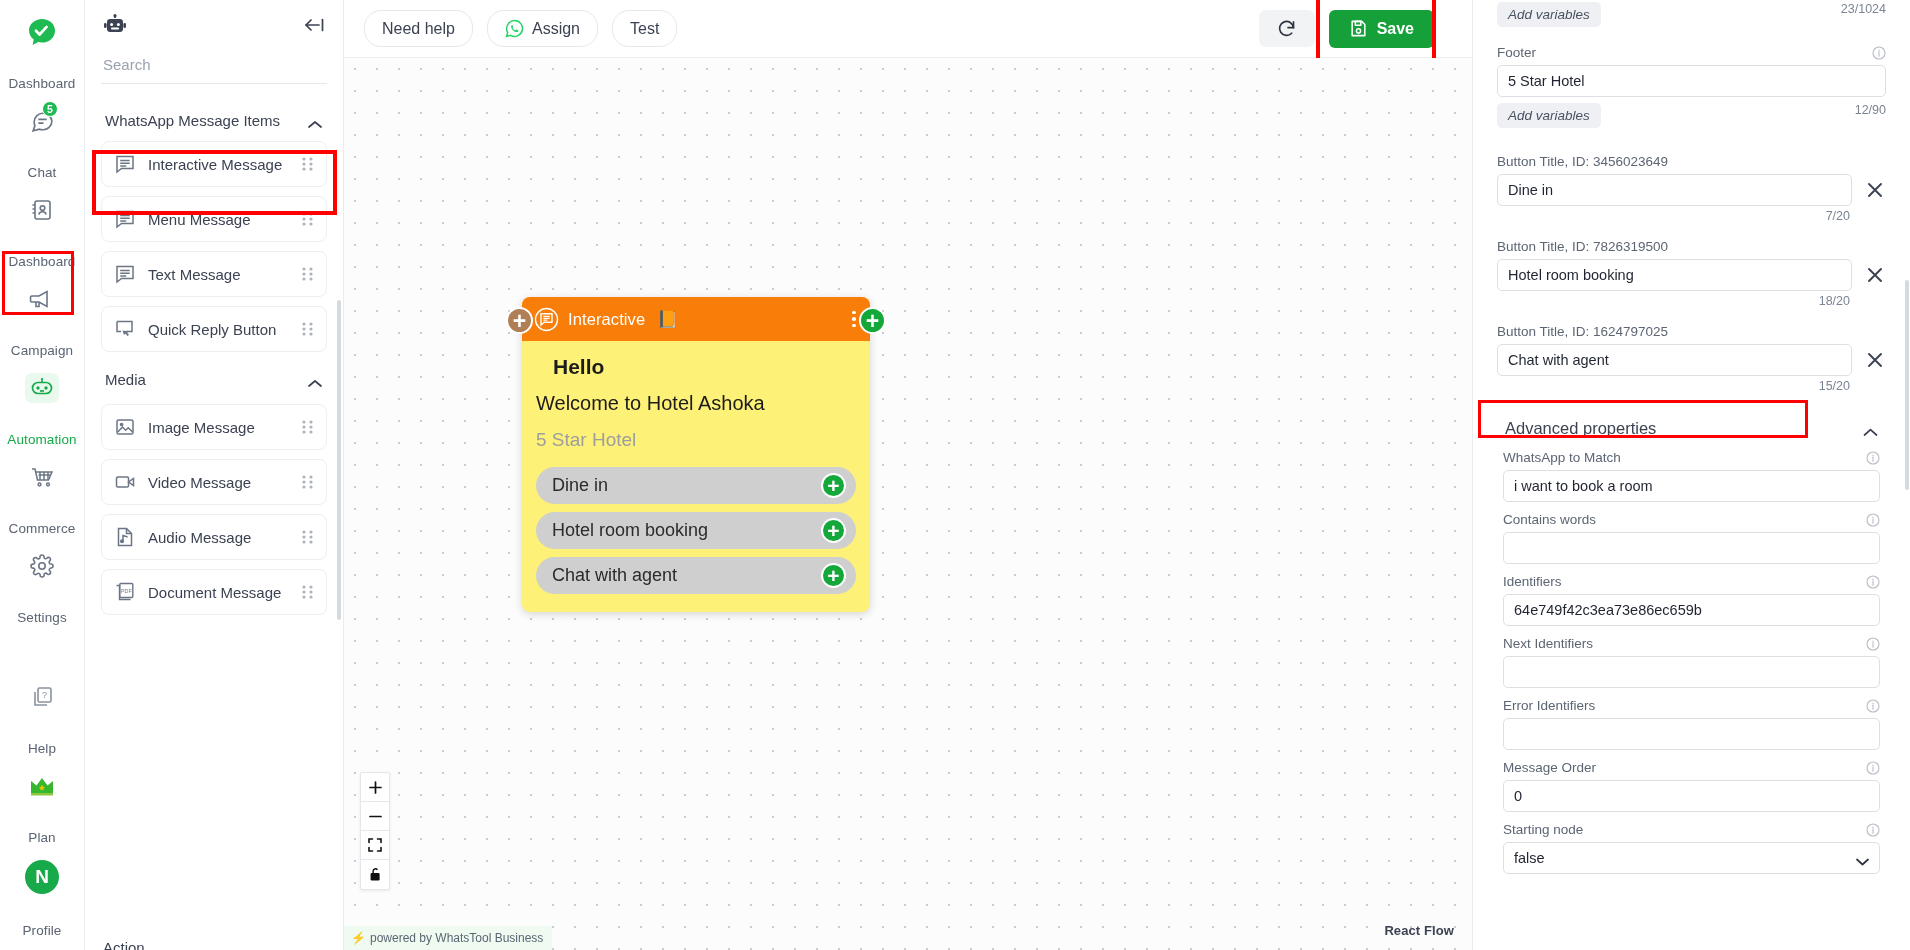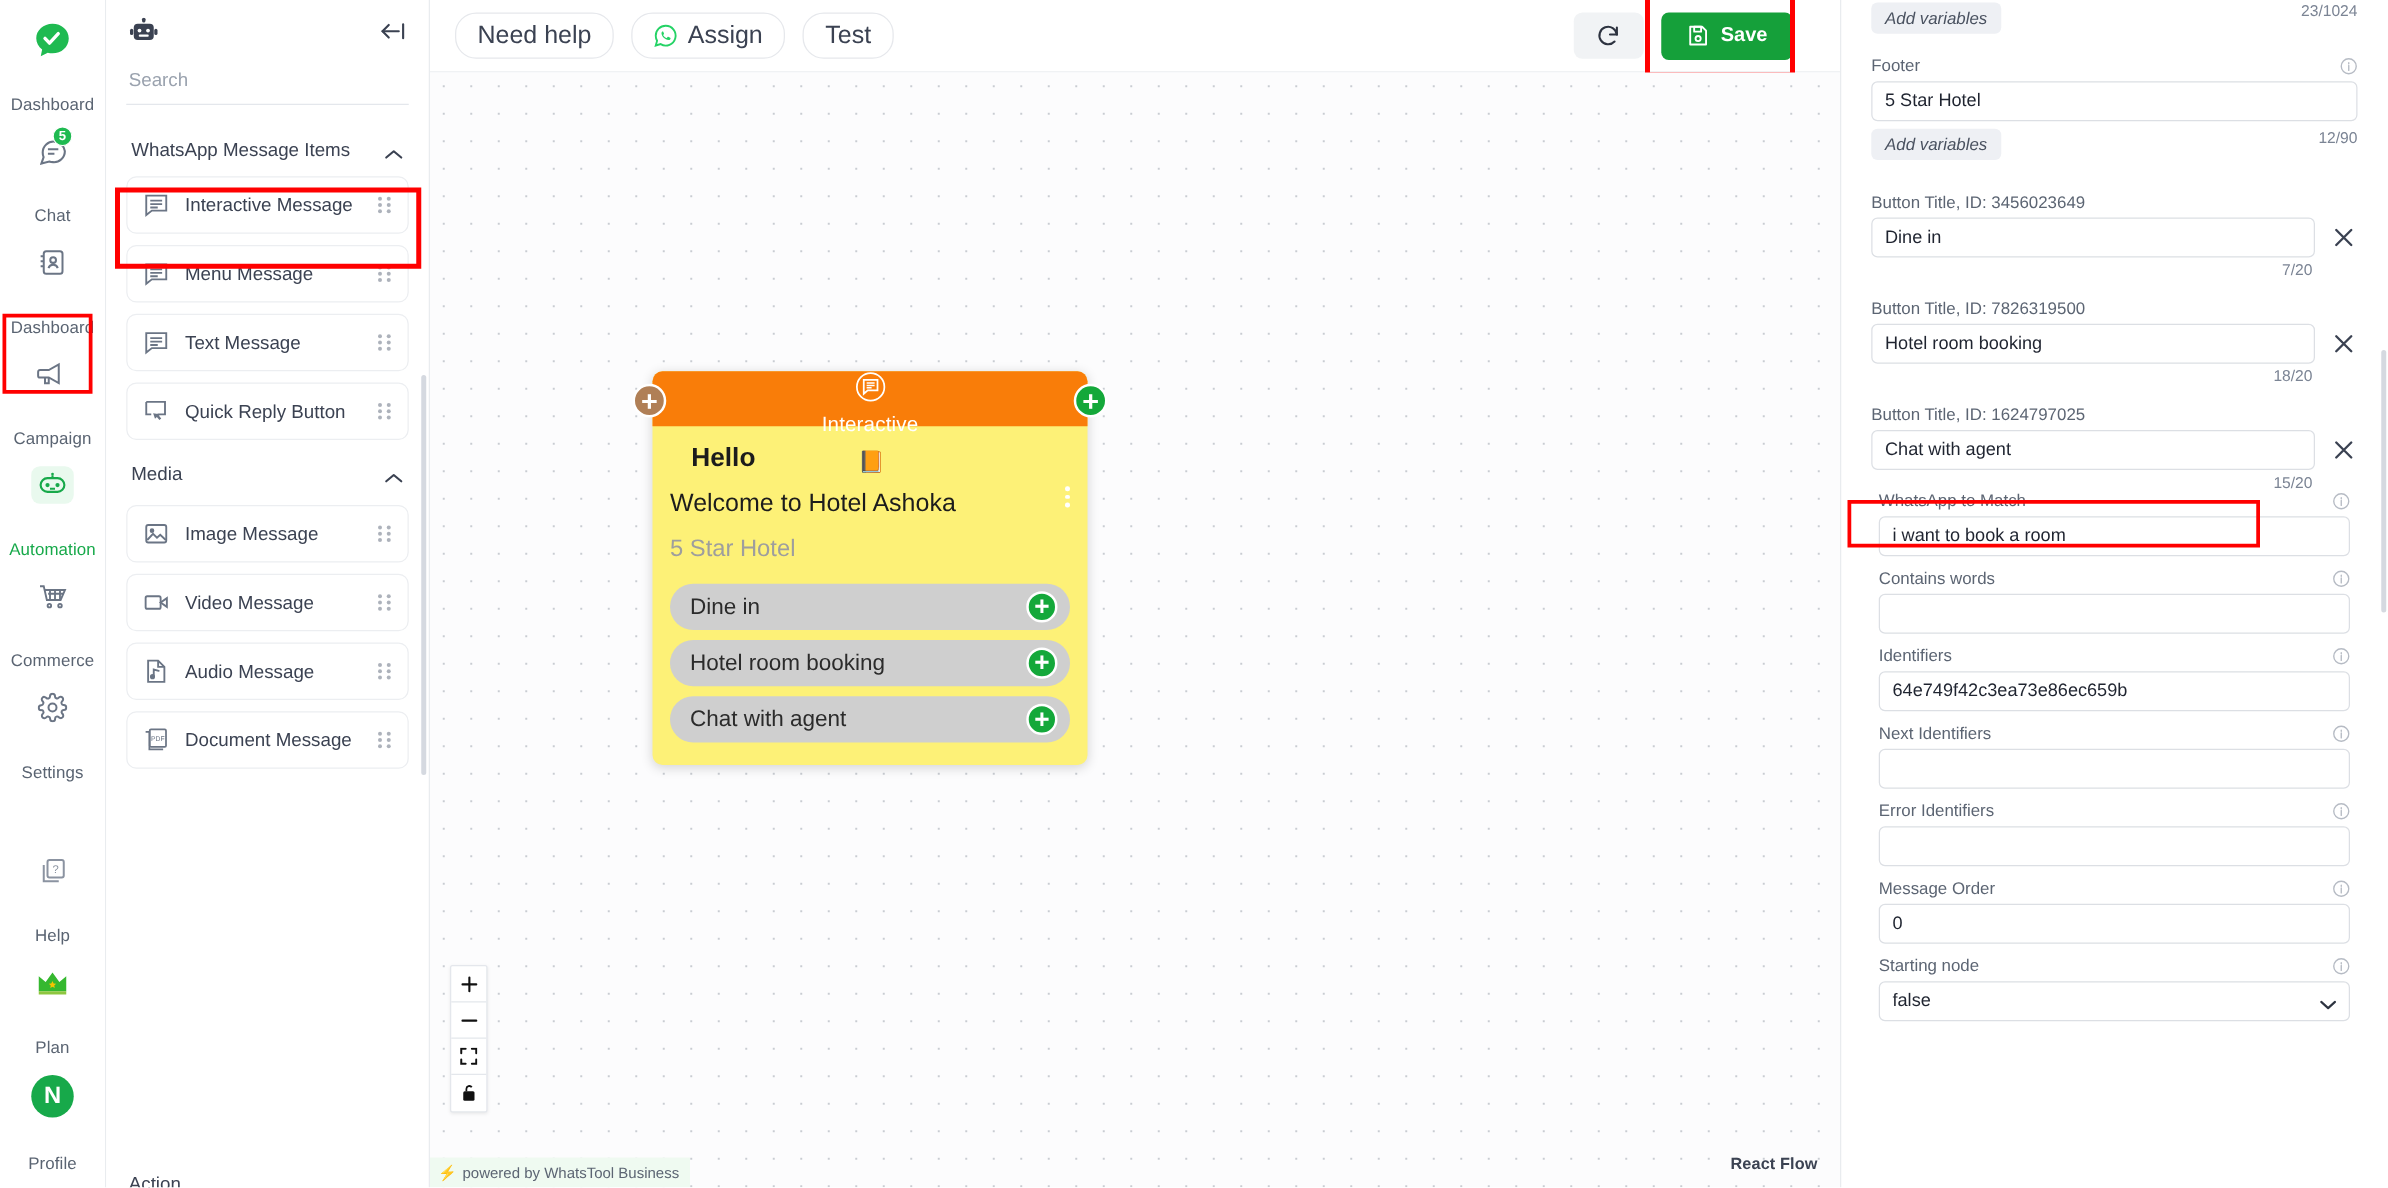--- a/index.html
+++ b/index.html
@@ -88,21 +88,21 @@
   }
 
   
   .main { flex: 1 1 auto; display:flex; flex-direction: column; position: relative; min-width: 0; }
   .toolbar {
     height: 58px; background: #fff; display:flex; align-items:center;
     gap: 14px; padding: 0 20px; border-bottom: 1px solid #eceef1; position: relative;
   }
   .tbtn {
     border: 1px solid #e6e8ec; background: #fff; border-radius: 17px;
-    height: 37px; padding: 0 17px; font-size: 20px; color: #3b4252;
+    height: 37px; padding: 0 17px; font-size: 16px; color: #3b4252;
     display:flex; align-items:center; gap: 8px; cursor: pointer;
     font-family: inherit;
   }
   .tb-spacer { flex: 1 1 auto; }
   .refresh-btn {
     width: 56px; height: 37px; background: #f1f3f5; border: none; border-radius: 7px;
     display:flex; align-items:center; justify-content:center; cursor: pointer;
   }
   .save-btn {
     background: #15a03a; color: #fff; border: none; border-radius: 6px;
@@ -124,21 +124,21 @@
   }
 
   
   .node {
     position: absolute; left: 178px; top: 239px; width: 348px;
     border-radius: 8px; box-shadow: 0 2px 9px rgba(0,0,0,.16);
     background: #fdf177; overflow: visible;
   }
   .node-head {
     background: #f97d09; height: 44px; border-radius: 8px 8px 0 0;
-    display:flex; align-items:center; padding: 0 12px; gap: 9px; color:#fff;flex-direction:column;
+    display:flex; align-items:center; padding: 0 12px; gap: 9px; color:#fff;
   }
   .node-head-ico { width: 25px; height: 25px; }
   .node-title { font-size: 16.5px; font-weight: 500; letter-spacing: .1px; }
   .node-flag { font-size: 17px; margin-left: 3px; }
   .node-dots { margin-left: auto; width: 6px; display:flex; flex-direction:column; gap:3px; cursor:pointer; }
   .node-dots i { width: 3.5px; height: 3.5px; background:#fff; border-radius:50%; display:block; }
   .node-body { padding: 14px 14px 18px; }
   .n-hdr { font-size: 21px; font-weight: 700; color:#1c1c1c; margin-bottom: 13px; margin-left: 17px; }
   .n-body { font-size: 20px; color:#1c1c1c; margin-bottom: 14px; }
   .n-foot { font-size: 19px; color:#9e9e9e; margin-bottom: 16px; }
@@ -747,20 +747,28 @@
         <input class="inp" style="flex: 1 1 auto;" value="Chat with agent">
         <span class="x-btn">
           <svg width="20" height="20" viewBox="0 0 20 20" stroke="#3b4252" stroke-width="1.9" stroke-linecap="round">
               <path d="M4 4l12 12M16 4L4 16"></path>
             </svg>
         </span>
       </div>
       <div class="counter" style="padding-right:36px;margin-top:3px;">15/20</div>
     </div>
 
+    <div class="adv-head">
+      <span class="adv-title">Advanced properties</span>
+      <span class="chev">
+        <svg width="17" height="11" viewBox="0 0 17 11" fill="none" stroke="#3b4252" stroke-width="1.7" stroke-linecap="round" stroke-linejoin="round">
+            <path d="M2.5 8l6-5.3L14.5 8"></path>
+          </svg>
+      </span>
+    </div>
 
     <div style="padding:0 6px;">
 
       <div class="rp-field">
         <div class="fld-label">
           <span>WhatsApp to Match</span>
           <span class="info-ico">
             <svg width="14" height="14" viewBox="0 0 14 14" fill="none" stroke="#7b8494" stroke-width="1.1">
                 <circle cx="7" cy="7" r="6"></circle>
                 <path d="M7 6.3v4M7 4.1v.9" stroke-linecap="round"></path>

